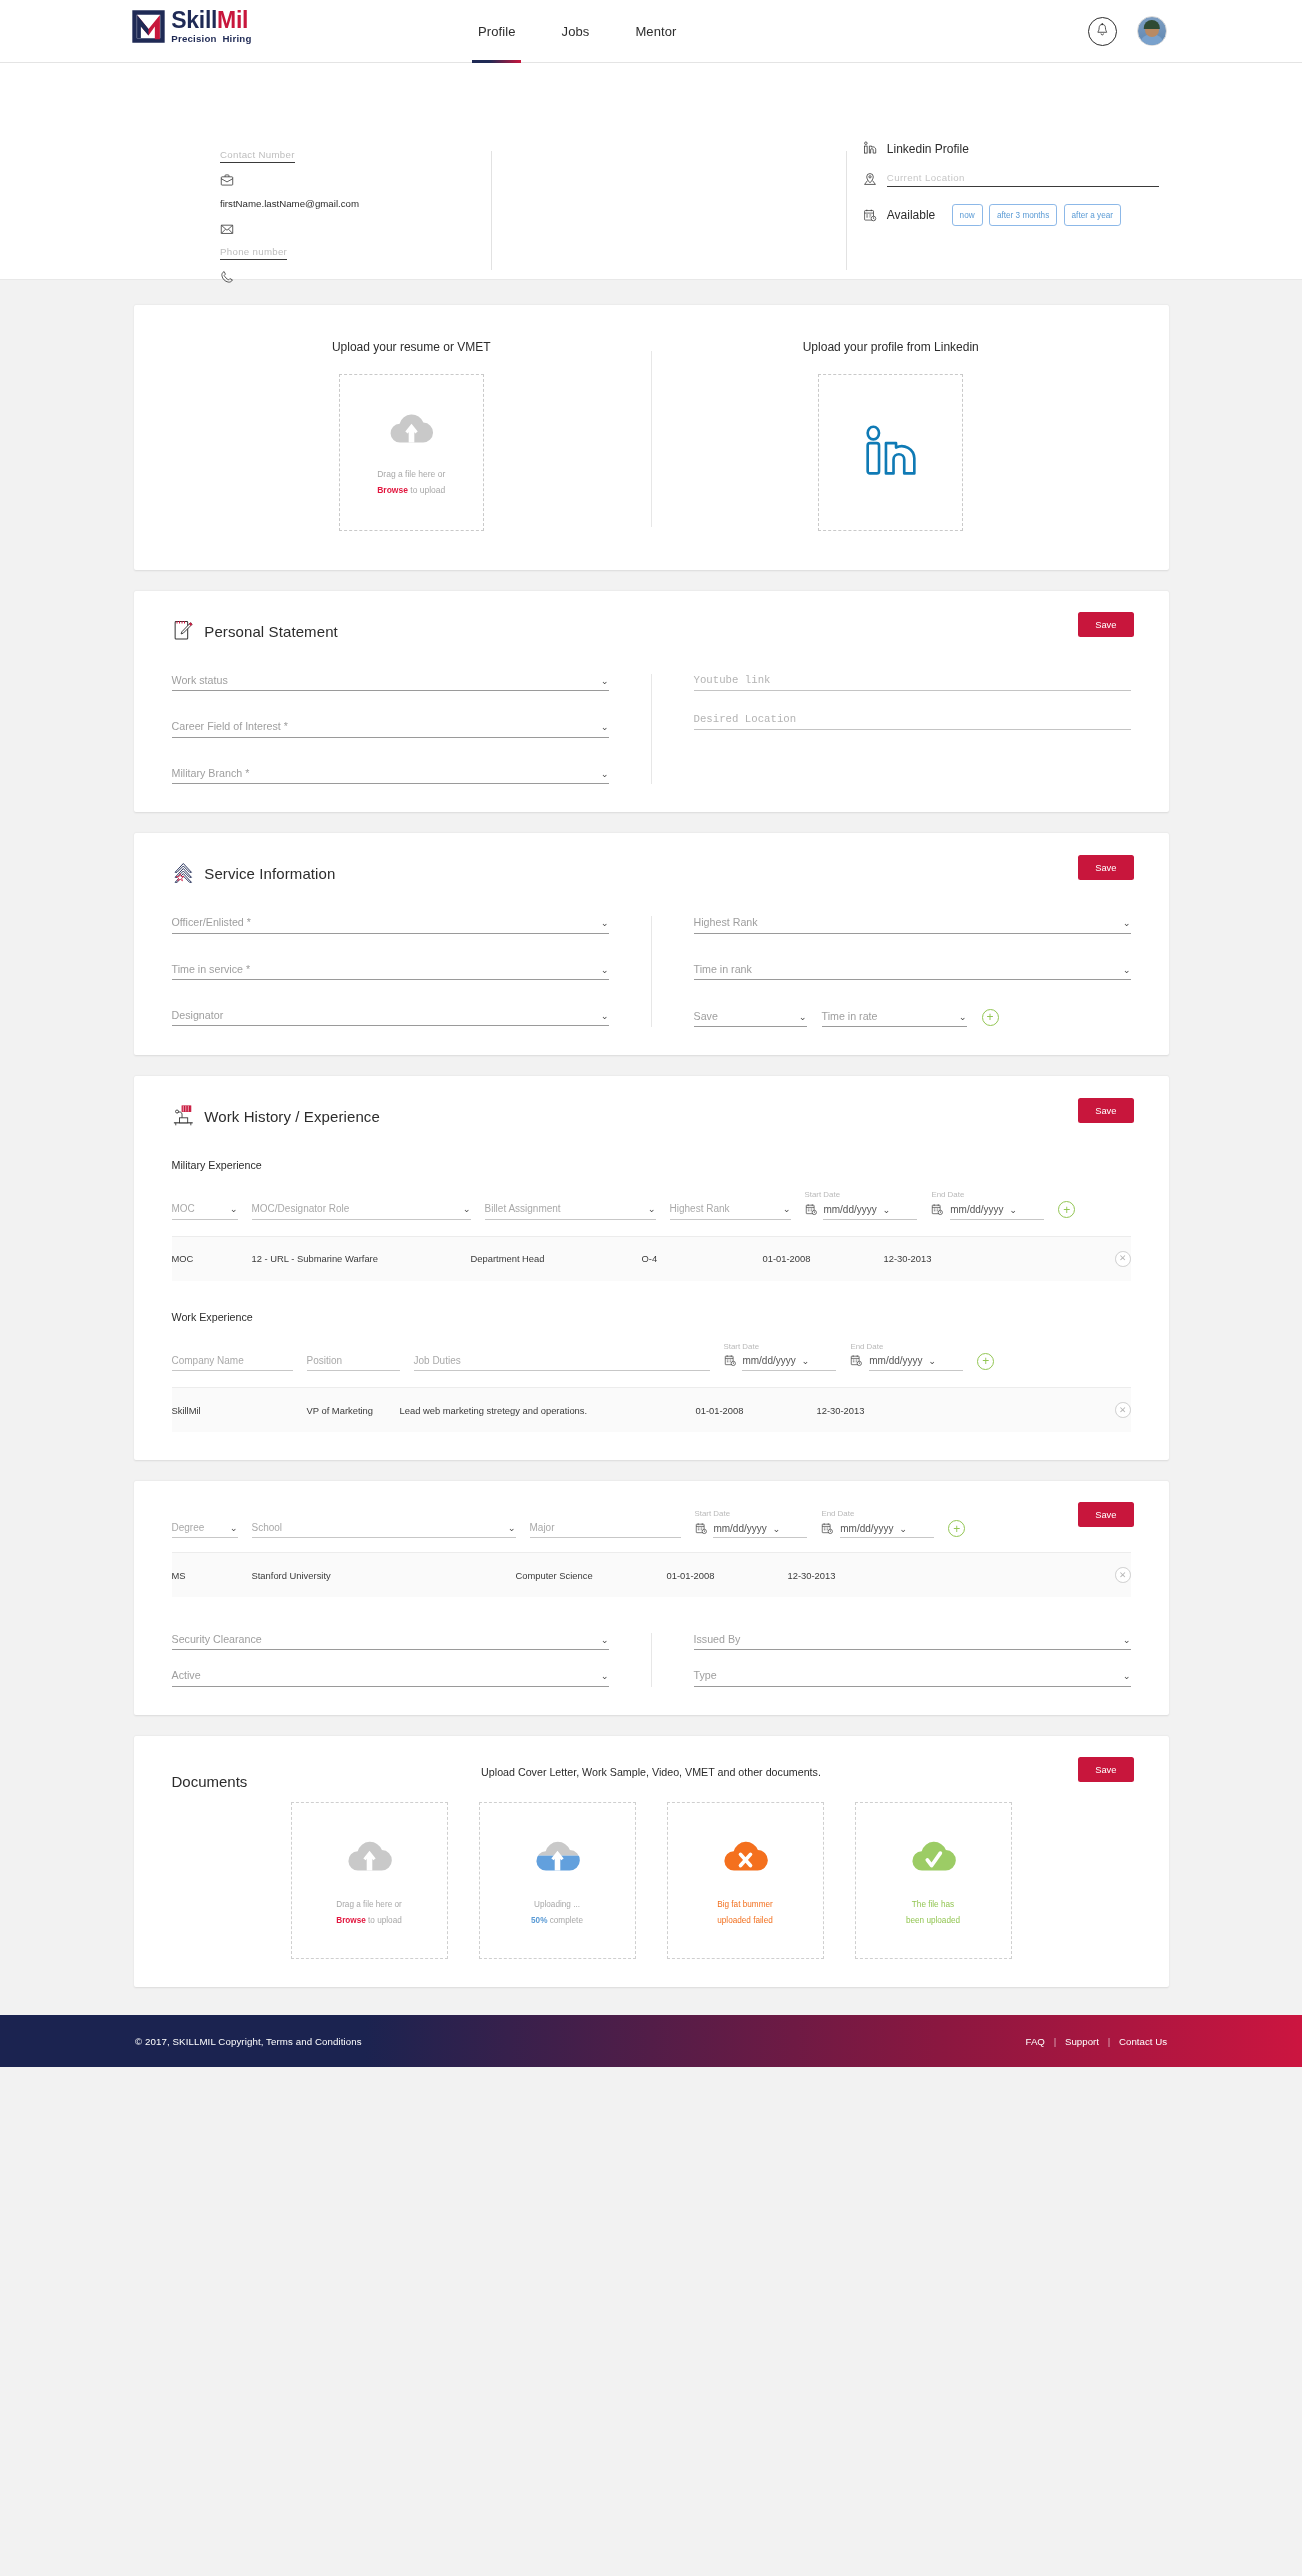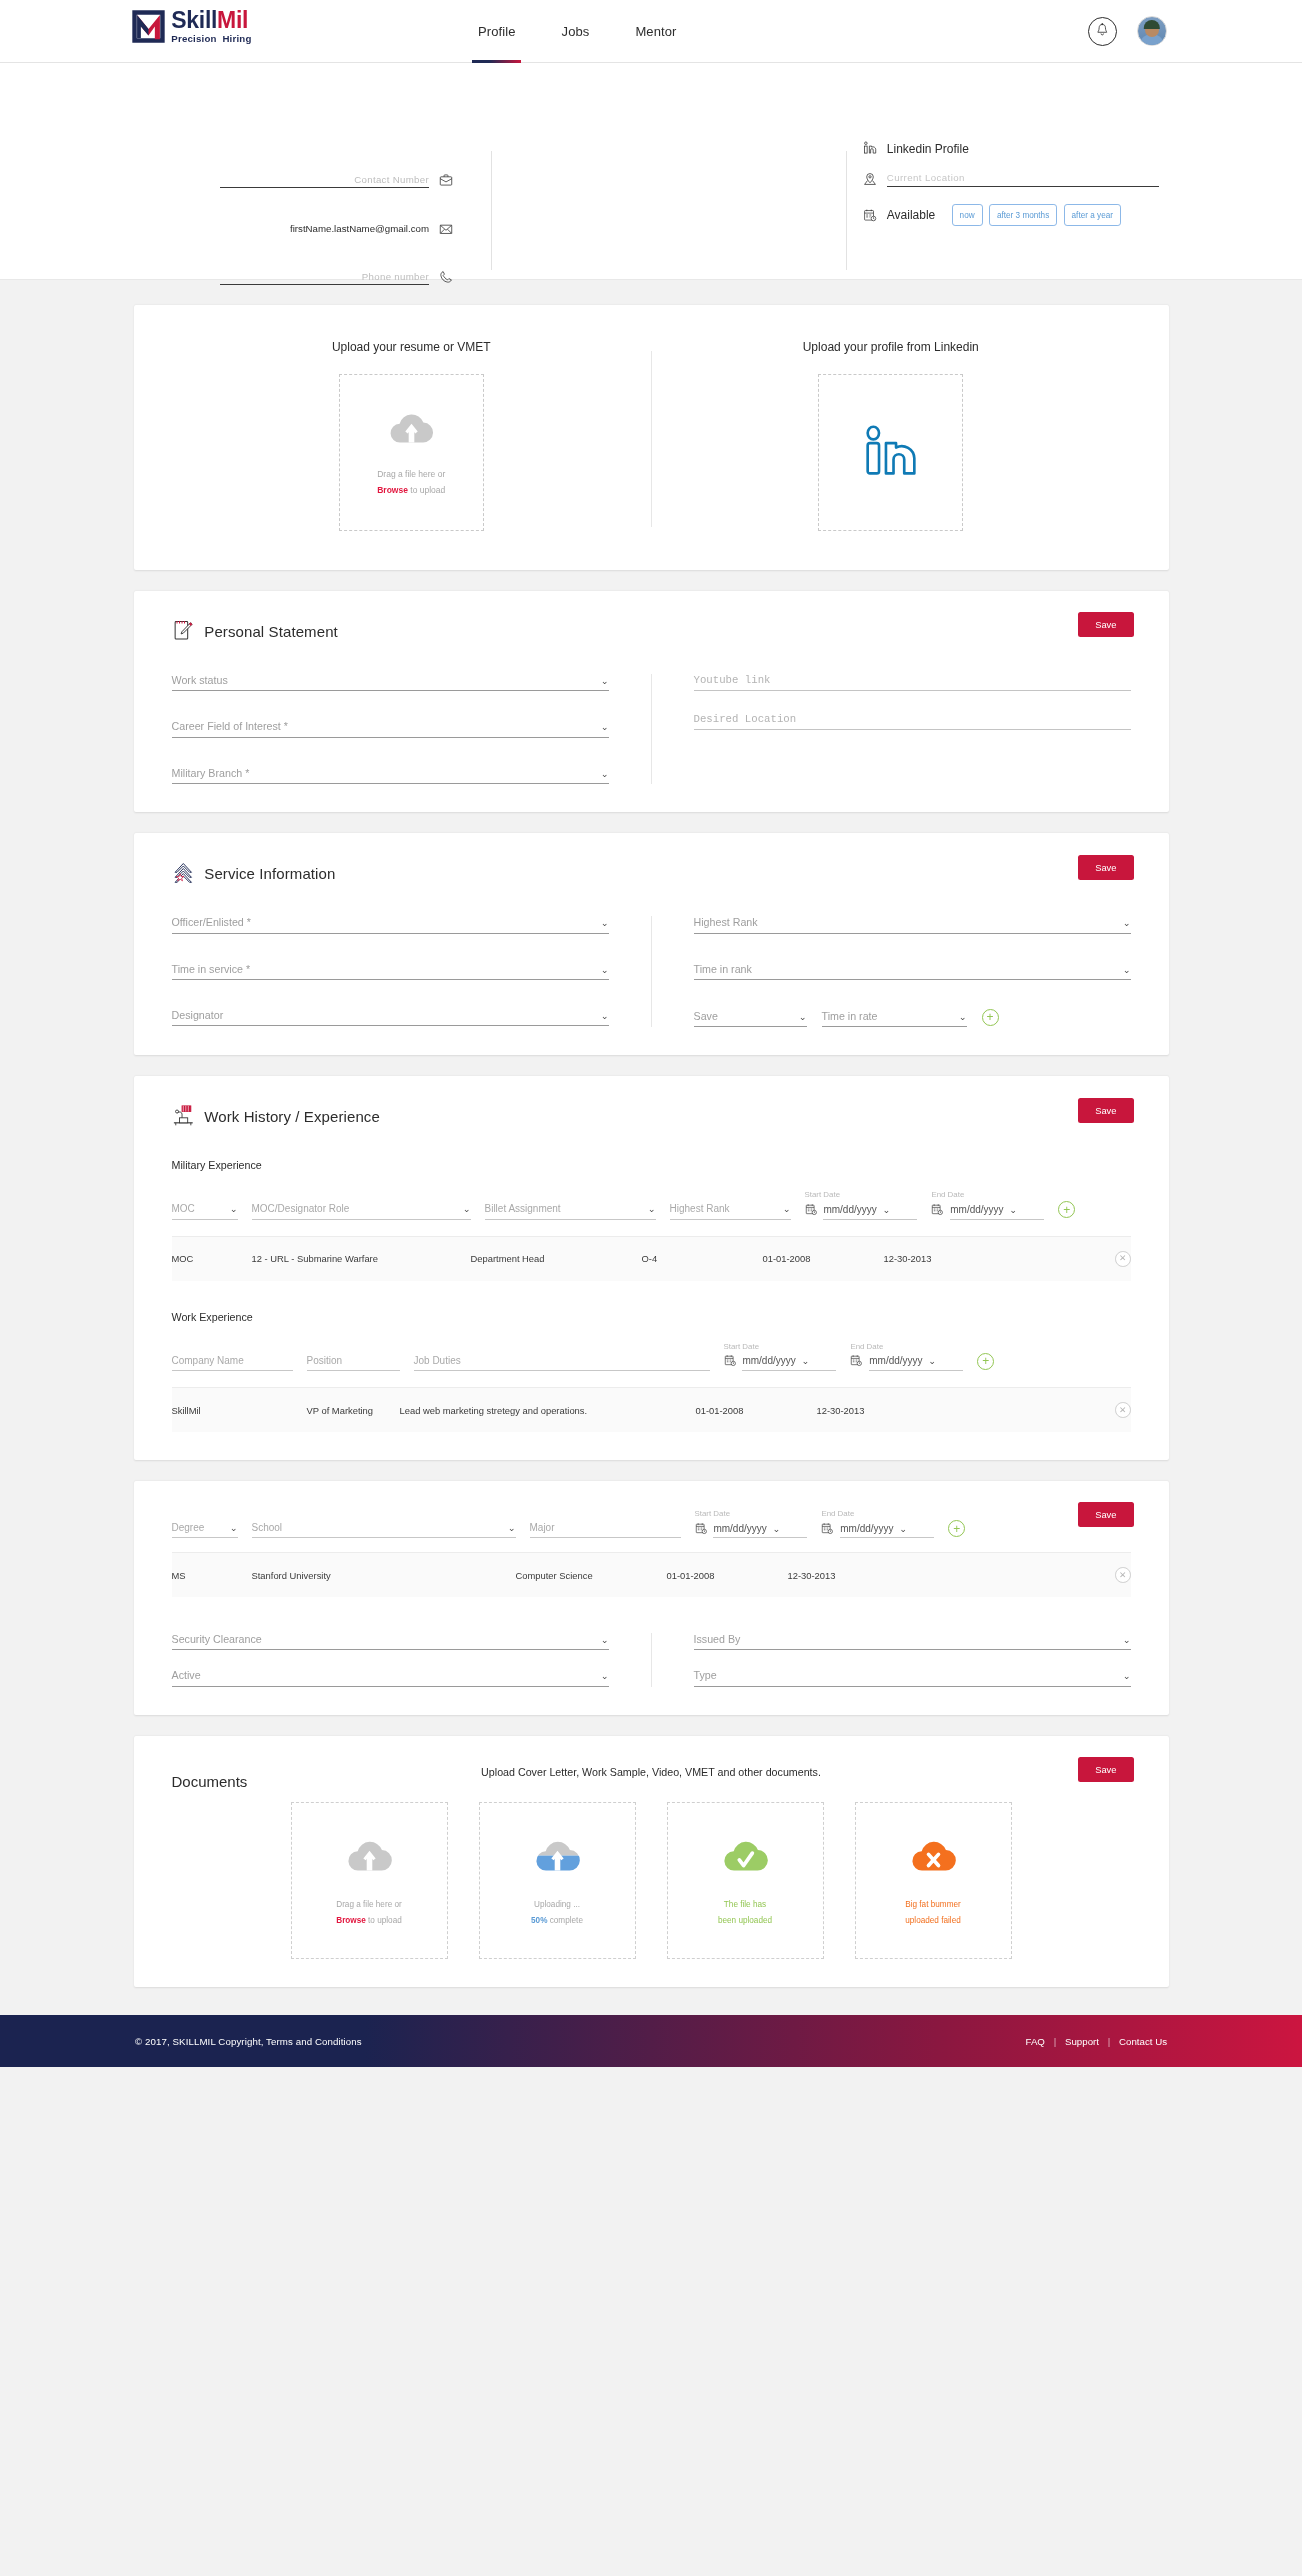--- a/index.html
+++ b/index.html
@@ -62,21 +62,21 @@
   .profile-strip {
     background: #ffffff;
     height: 217px;
     position: relative;
     border-bottom: 0.6px solid #e8e8e8;
   }
   .strip-inner { position: relative; width: 1302px; height: 217px; }
   .contact-col {
     position: absolute; left: 220px; top: 94px; width: 233px;
   }
-  .contact-row { display: flex; align-items: flex-end; justify-content: flex-end; gap: 10px; margin-bottom: 17.6px; height: 31px;}
+  .contact-row { display: flex; align-items: flex-start; justify-content: flex-end; gap: 10px; margin-bottom: 17.6px; height: 31px; flex-direction: column;}
   .contact-field { flex: 1; text-align: right; border-bottom: 1px solid #3a3a3a; padding-bottom: 2.5px; }
   .contact-field .ph { color: #bdbdbd; font-size: 9.7px; letter-spacing: 0.3px; }
   .contact-field .vl { color: #2c2c2c; font-size: 9.7px; }
   .contact-field.noline { border-bottom: none; }
   .c-icon { width: 14px; height: 15px; flex: 0 0 14px; }
 
   .vdivider { position: absolute; top: 88px; width: 0.6px; height: 119px; background: #e2e2e2; }
 
   .avatar-center { position: absolute; left: 50%; transform: translateX(-50%); top: 88px; text-align: center; width: 189px; }
   .ring-holder { position: relative; width: 94px; height: 94px; margin: 0 auto; }
@@ -784,37 +784,37 @@
               <rect x="32.5" y="30" width="9" height="24" fill="#fff"></rect>
             </svg>
           </span>
           <span class="dz-line">Uploading ...</span>
           <span class="dz-line"><b class="c-blue">50%</b><span> complete</span></span>
         </div>
 
         <div class="doc-zone">
           <span class="ic">
             <svg width="47" height="36" viewBox="0 0 74 58">
-              <path d="M19 54 a15.5 15.5 0 0 1 -1 -31 a20.5 20.5 0 0 1 39 -2 a14.5 14.5 0 0 1 -1 33 Z" fill="#9ccc65"></path>
-              <path d="M27 37 L34 46 L48 26" stroke="#fff" stroke-width="6" fill="none" stroke-linecap="round" stroke-linejoin="round"></path>
-            </svg>
-          </span>
-          <span class="dz-line c-green">The file has</span>
-          <span class="dz-line c-green">been uploaded</span>
+              <path d="M19 54 a15.5 15.5 0 0 1 -1 -31 a20.5 20.5 0 0 1 39 -2 a14.5 14.5 0 0 1 -1 33 Z" fill="#f4701e"></path>
+              <path d="M29 28 L45 46 M45 28 L29 46" stroke="#fff" stroke-width="6" fill="none" stroke-linecap="round"></path>
+            </svg>
+          </span>
+          <span class="dz-line c-orange">Big fat bummer</span>
+          <span class="dz-line c-orange">uploaded failed</span>
         </div>
 
         <div class="doc-zone">
           <span class="ic">
             <svg width="47" height="36" viewBox="0 0 74 58">
-              <path d="M19 54 a15.5 15.5 0 0 1 -1 -31 a20.5 20.5 0 0 1 39 -2 a14.5 14.5 0 0 1 -1 33 Z" fill="#f4701e"></path>
-              <path d="M29 28 L45 46 M45 28 L29 46" stroke="#fff" stroke-width="6" fill="none" stroke-linecap="round"></path>
-            </svg>
-          </span>
-          <span class="dz-line c-orange">Big fat bummer</span>
-          <span class="dz-line c-orange">uploaded failed</span>
+              <path d="M19 54 a15.5 15.5 0 0 1 -1 -31 a20.5 20.5 0 0 1 39 -2 a14.5 14.5 0 0 1 -1 33 Z" fill="#9ccc65"></path>
+              <path d="M27 37 L34 46 L48 26" stroke="#fff" stroke-width="6" fill="none" stroke-linecap="round" stroke-linejoin="round"></path>
+            </svg>
+          </span>
+          <span class="dz-line c-green">The file has</span>
+          <span class="dz-line c-green">been uploaded</span>
         </div>
 
       </div>
     </div>
 
   </div>
 
   <div class="footer">
     <span class="foot-left">© 2017, SKILLMIL   Copyright, Terms and Conditions</span>
     <span class="foot-right">

